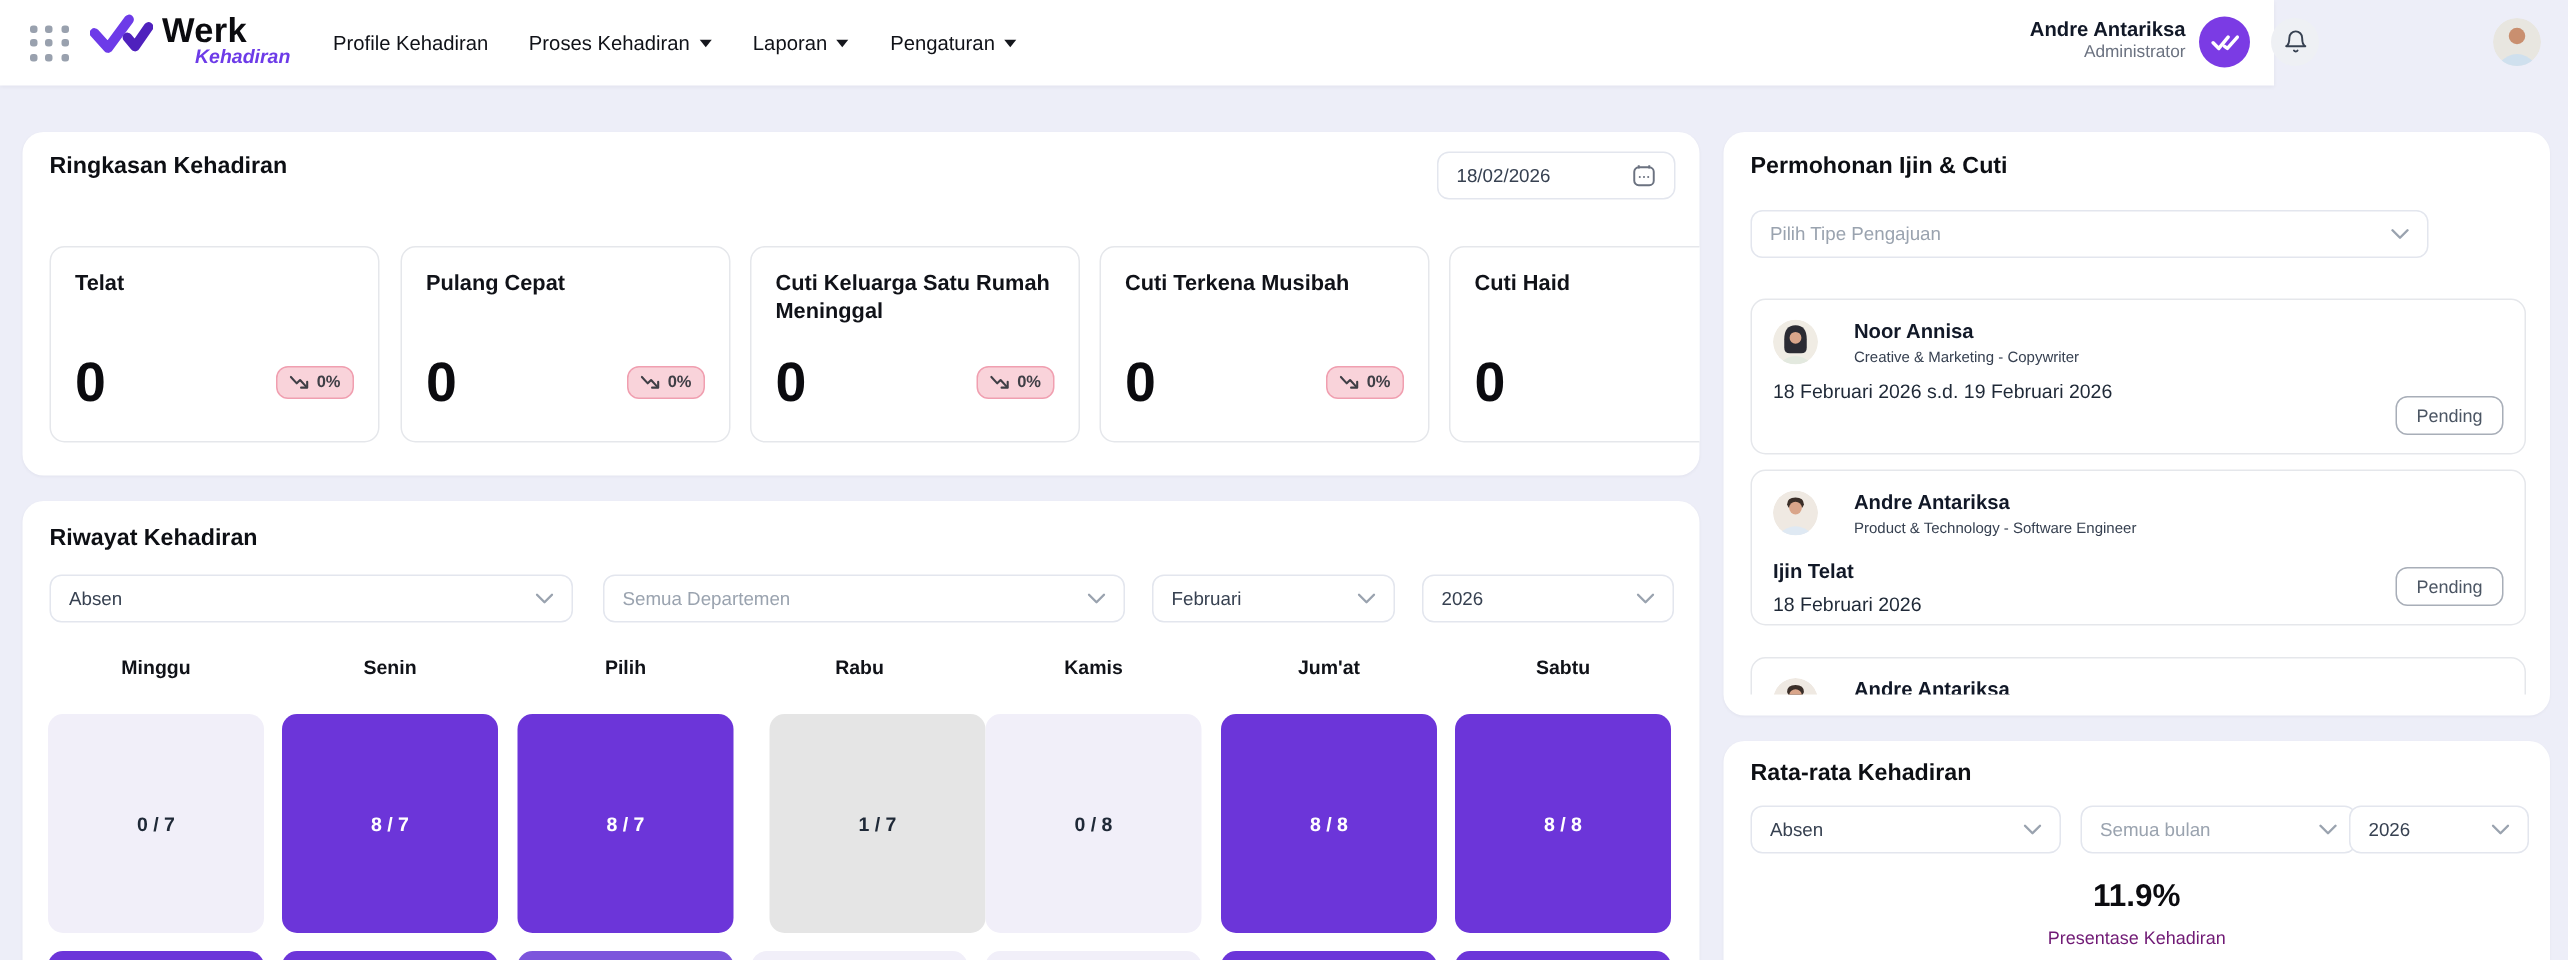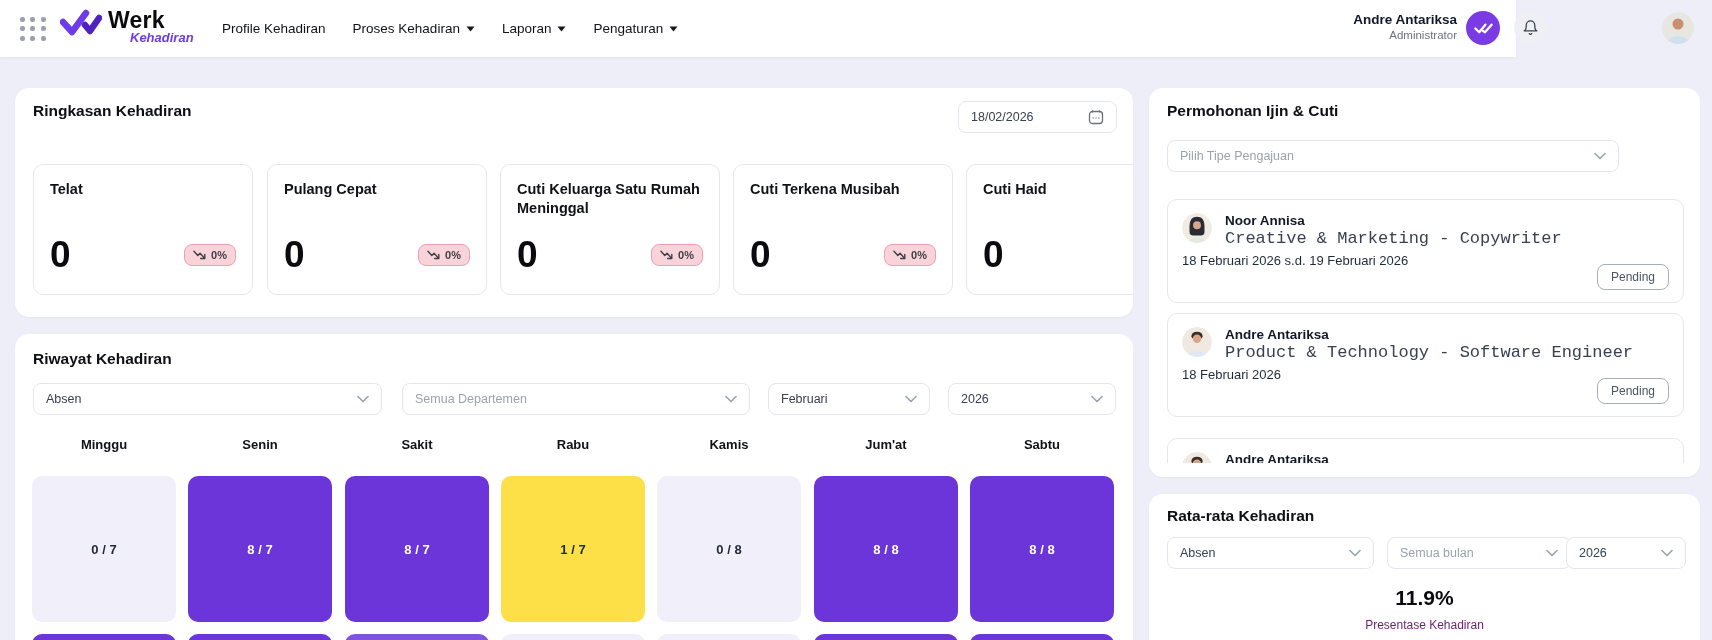--- a/index.html
+++ b/index.html
@@ -56,29 +56,29 @@
 
   
   .day-header { position:absolute; top:103px; width:144px; text-align:center;
     font-size:13px; font-weight:700; color:#101218; }
   .cal-cell { position:absolute; width:144px; border-radius:10px;
     display:flex; align-items:center; justify-content:center;
     font-size:13px; font-weight:600; }
   .cal-cell.full { background:#6C35D9; color:#fff; }
   .cal-cell.mid { background:#7C55DC; color:#fff; }
   .cal-cell.light { background:#F1EFF9; color:#1F2937; }
-  .cal-cell.lavender { background:#fde047; color:#1F2937; }
+  .cal-cell.lavender { background:#e5e5e5; color:#1F2937;margin-left:12px; }
 
   
   .req-card { position:absolute; left:18px; width:517px; height:104px;
     border:1px solid #E5E7EB; border-radius:10px; background:#fff; padding:13px 14px; }
-  .req-head { display:flex; gap:13px; }
+  .req-head { display:flex; gap:24px; }
   .req-avatar { width:30px; height:30px; border-radius:50%; overflow:hidden; flex:0 0 30px; }
   .req-name { font-size:13.5px; font-weight:700; line-height:16px; }
-  .req-role { font-size:17px; color:#374151; line-height:15px; margin-top:2px;font-family:Liberation Mono, monospace; }
+  .req-role { font-size:10px; color:#374151; line-height:15px; margin-top:2px; }
   .req-type { font-size:13.5px; font-weight:700; margin-top:13px; }
   .req-date { font-size:13px; color:#1F2937; margin-top:7px; }
   .pending-btn { position:absolute; right:14px; bottom:12px;
     background:#fff; border:1px solid #A8AEB8; border-radius:8px;
     font-size:12px; color:#4B5563; padding:5px 13px; cursor:pointer;
     font-family:inherit; }
 
   .pct-value { position:absolute; left:0; top:92px; width:100%; text-align:center;
     font-size:21px; font-weight:800; color:#0b0b0f; }
   .pct-caption { position:absolute; left:0; top:124px; width:100%; text-align:center;
@@ -264,21 +264,21 @@
   </div>
   <div class="sel" style="left:933px; top:49px; width:168px;">
     <span class="sel-txt">2026</span>
     <svg width="12" height="8" viewBox="0 0 12 8" fill="none">
         <path d="M1 1.5 L6 6.5 L11 1.5" stroke="#9AA3AF" stroke-width="1.6" stroke-linecap="round" stroke-linejoin="round"></path>
       </svg>
   </div>
 
   <div class="day-header" style="left:17px;">Minggu</div>
   <div class="day-header" style="left:173px;">Senin</div>
-  <div class="day-header" style="left:330px;">Sakit</div>
+  <div class="day-header" style="left:330px;">Pilih</div>
   <div class="day-header" style="left:486px;">Rabu</div>
   <div class="day-header" style="left:642px;">Kamis</div>
   <div class="day-header" style="left:799px;">Jum'at</div>
   <div class="day-header" style="left:955px;">Sabtu</div>
 
   <div class="cal-cell light" style="left:17px;  top:142px; height:146px;">
       <span>0 / 7</span>
     </div>
   <div class="cal-cell full" style="left:173px; top:142px; height:146px;">
       <span>8 / 7</span>
@@ -347,20 +347,21 @@
             <path d="M10 10 Q10 5 16 5 Q22 5 22 10 L21 12 L11 12 Z" fill="#3a2e28"></path>
             <circle cx="16" cy="12.5" r="4.5" fill="#d9a58a"></circle>
             <path d="M4 31 Q16 20 28 31 L28 32 L4 32 Z" fill="#dfe9f3"></path>
           </svg>
         </span>
         <span>
           <div class="req-name">Andre Antariksa</div>
           <div class="req-role">Product &amp; Technology - Software Engineer</div>
         </span>
       </div>
+      <div class="req-type">Ijin Telat</div>
       <div class="req-date">18 Februari 2026</div>
       <button class="pending-btn">Pending</button>
     </div>
 
     <div class="req-card" style="top:350px;">
       <div class="req-head">
         <span class="req-avatar">
           <svg width="30" height="30" viewBox="0 0 32 32">
             <circle cx="16" cy="16" r="16" fill="#efe9e2"></circle>
             <path d="M10 10 Q10 5 16 5 Q22 5 22 10 L21 12 L11 12 Z" fill="#3a2e28"></path>

